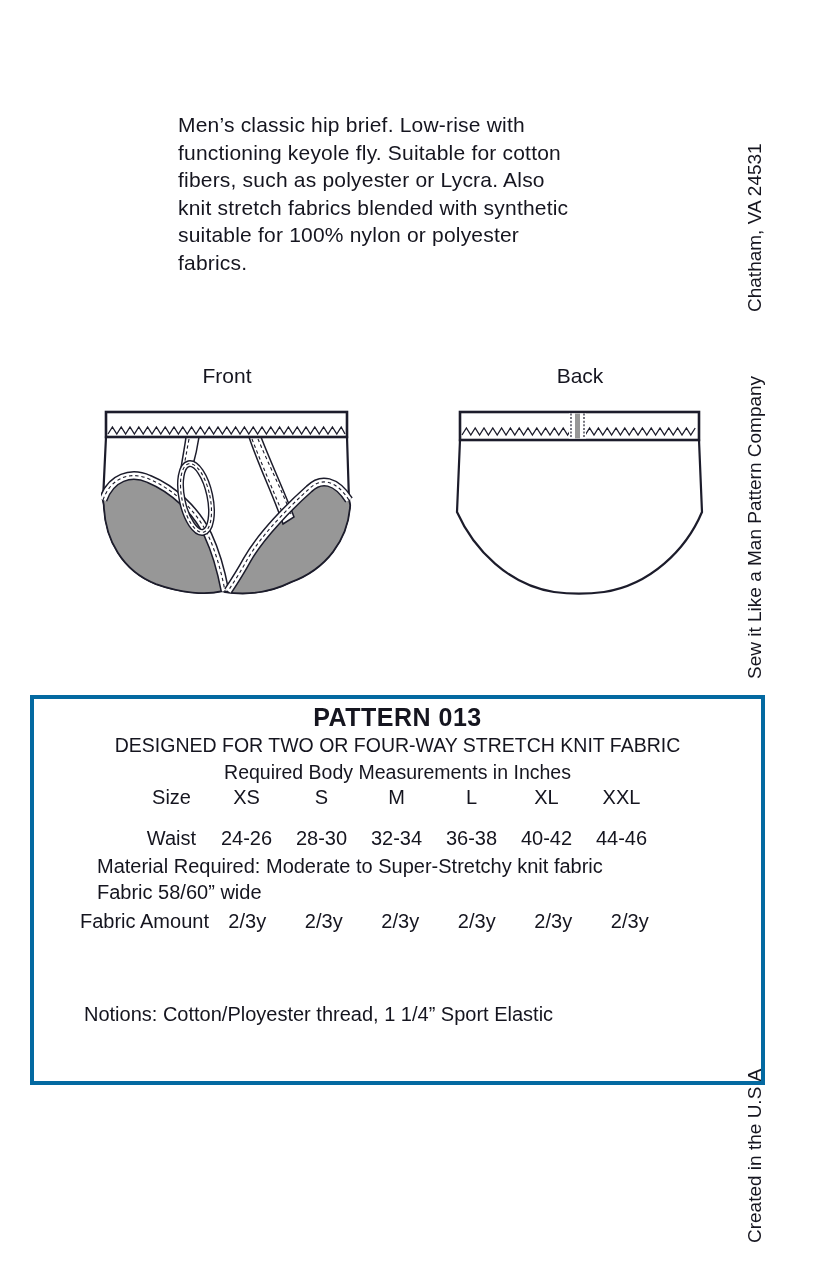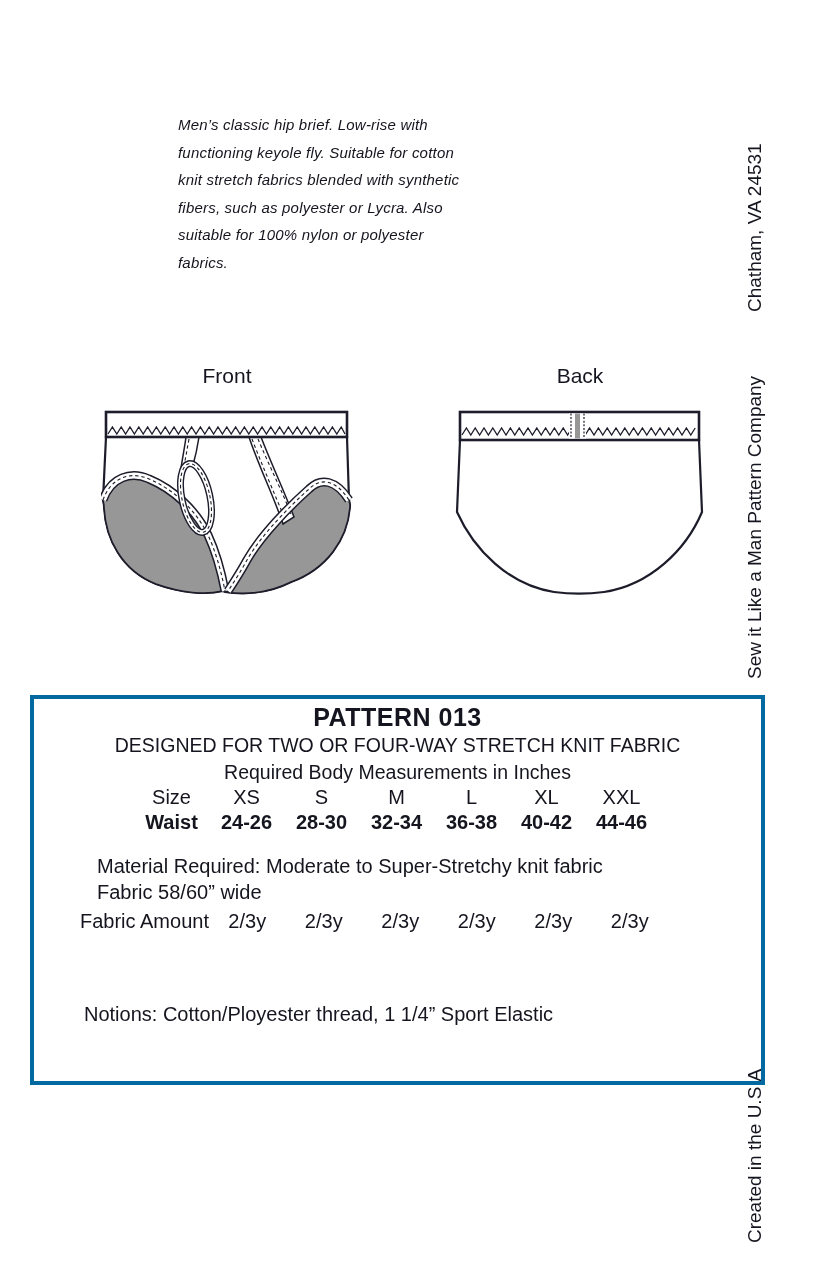--- a/index.html
+++ b/index.html
@@ -1,21 +1,21 @@
 <!DOCTYPE html>
 <html><head>
 <meta charset="utf-8">
 <style>
   html,body { margin:0; padding:0; background:#ffffff; }
   .page {
     position:relative; width:825px; height:1275px; background:#ffffff;
     font-family:"Liberation Sans", sans-serif; color:#15151f; overflow:hidden;
   }
   
-  .desc { position:absolute; left:178px; top:111px; font-size:15px; line-height:27.5px; letter-spacing:0.2px;font-style:italic; }
+  .desc { position:absolute; left:178px; top:111px; font-size:21px; line-height:27.5px; letter-spacing:0.2px; }
   
   .dlabel { position:absolute; width:252px; text-align:center; font-size:21px; top:364px; }
   .dlabel.front { left:101px; }
   .dlabel.back  { left:454px; }
   .drawing { position:absolute; top:405px; }
   .drawing.front { left:101px; }
   .drawing.back  { left:454px; }
   
   .vtext {
     position:absolute; left:765px; white-space:nowrap;
@@ -26,41 +26,41 @@
   .pbox {
     position:absolute; left:30px; top:695px; width:727px; height:382px;
     border:4px solid #0369a1; font-size:20px;
   }
   .pbox > div { position:absolute; }
   .pb-title { top:4px;  width:100%; text-align:center; font-weight:bold; font-size:25px; letter-spacing:0.5px; }
   .pb-sub   { top:35px; width:100%; text-align:center; font-size:19.5px; }
   .pb-meas  { top:62px; width:100%; text-align:center; font-size:19.5px; }
   .row { display:flex; }
   .row-size  { top:87px;  left:100px; }
-  .row-waist { top:112px; left:100px;font-weight:bold; }
+  .row-waist { top:128px; left:100px; }
   .cell  { width:75px; text-align:center; }
   .pb-mat1 { top:156px; left:63px; }
   .pb-mat2 { top:182px; left:63px; }
   .row-fabric { top:211px; left:46px; }
   .fab-label { width:129px; }
   .fcell { width:76.5px; text-align:center; }
   .pb-notions { top:304px; left:50px; }
   svg .ln   { fill:none; stroke:#1c1c2b; }
   svg .dash { fill:none; stroke:#1c1c2b; stroke-width:1.1; stroke-dasharray:3.4,2.8; }
 </style>
 </head>
 <body>
 
 <div class="page">
 
   <div class="desc">
     <div>Men’s classic hip brief. Low-rise with</div>
     <div>functioning keyole fly. Suitable for cotton</div>
+    <div>fibers, such as polyester or Lycra. Also</div>
     <div>knit stretch fabrics blended with synthetic</div>
-    <div>fibers, such as polyester or Lycra. Also</div>
     <div>suitable for 100% nylon or polyester</div>
     <div>fabrics.</div>
   </div>
 
   <div class="dlabel front">Front</div>
   <div class="dlabel back">Back</div>
 
   <svg class="drawing front" width="252" height="195" viewBox="0 0 252 195">
 
     <path class="ln" stroke-width="2.2" fill="#ffffff" d="M5,32 L2,95 L3,100 C4,135 22,166 55,179 C80,188 105,190 122,186 L124,187

